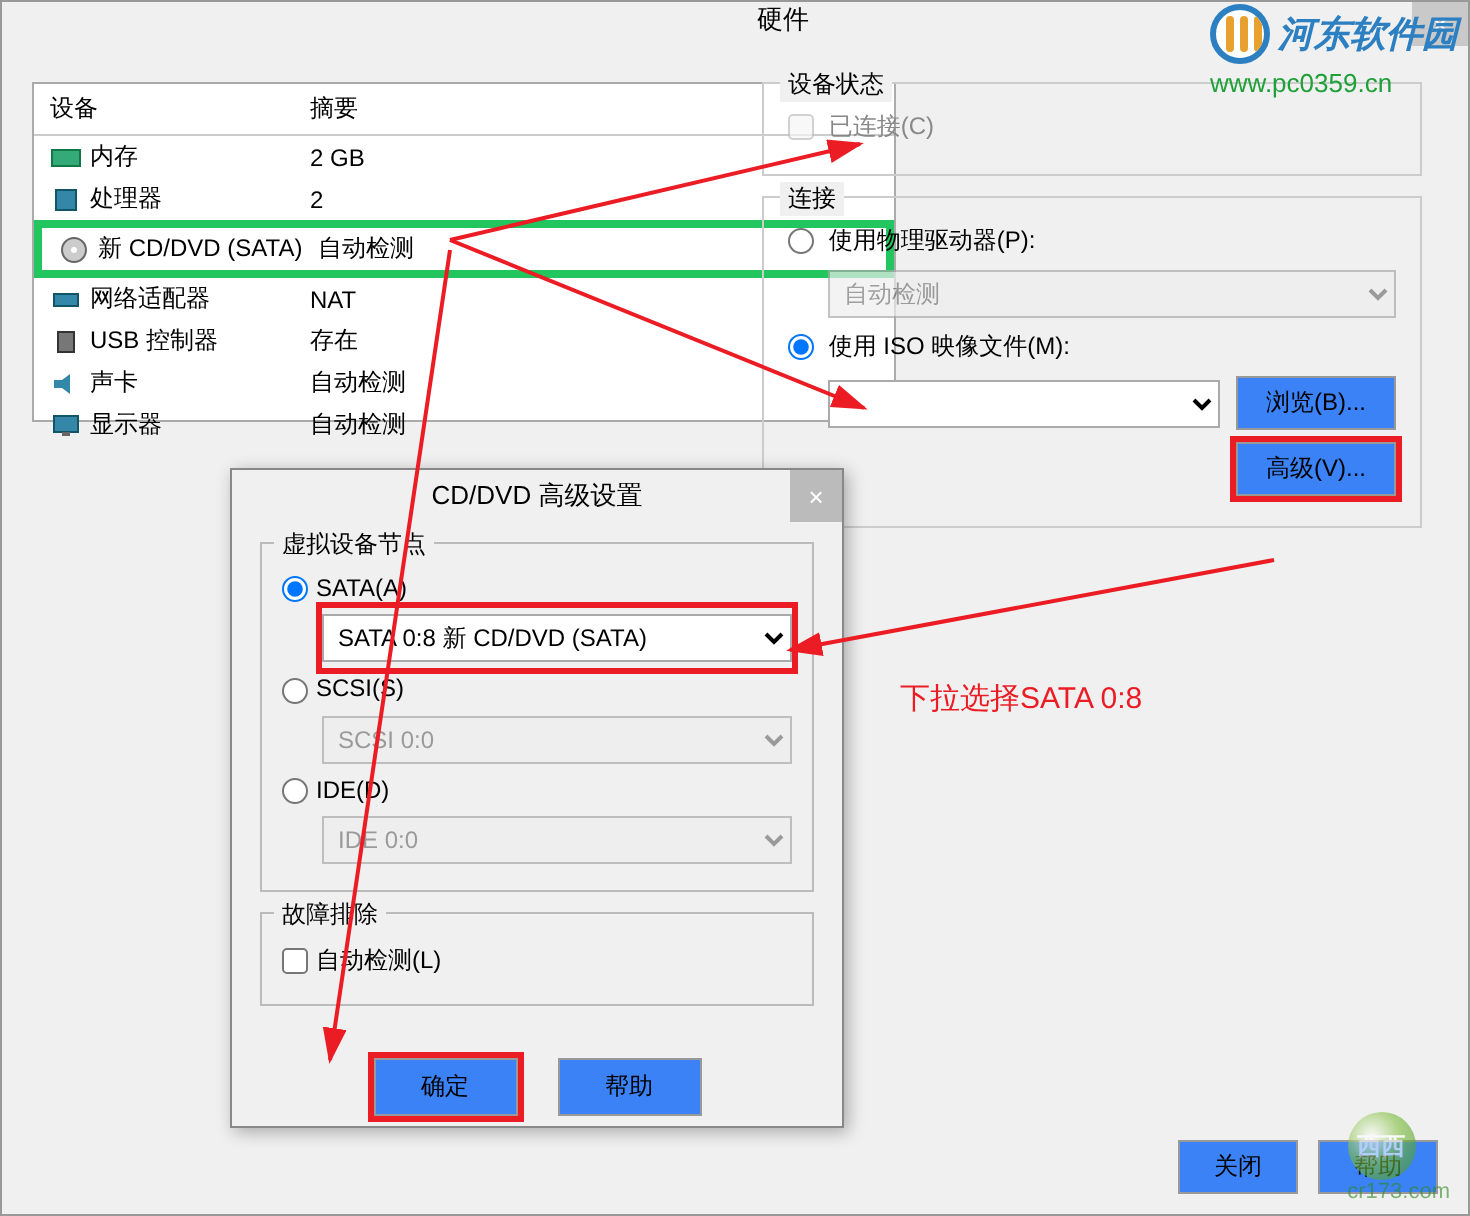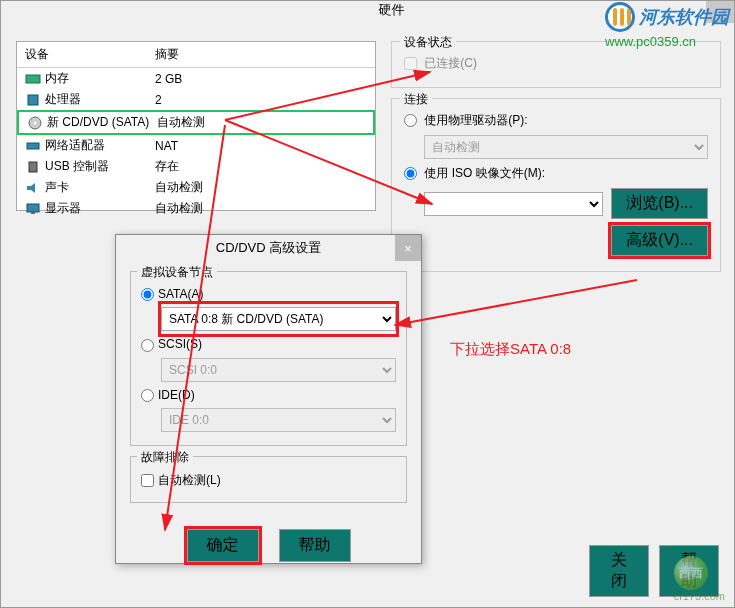--- a/index.html
+++ b/index.html
@@ -1,35 +1,35 @@
 <!DOCTYPE html>
 <html><head>
 <meta charset="utf-8">
 <style>
 * { box-sizing: border-box; margin: 0; padding: 0; }
 body { font-family: "Microsoft YaHei", Tahoma, sans-serif; font-size: 12px; background: #fff; width: 735px; height: 608px; position: relative; overflow: hidden; }
 .window { position: absolute; background: #f0f0f0; border: 1px solid #999; }
 .main-window { left: 0; top: 0; width: 735px; height: 608px; }
 .title-bar { height: 30px; display: flex; justify-content: center; position: relative; font-size: 13px; padding-left: 48px; }
 .close-btn { position: absolute; right: 0; top: 0; width: 28px; height: 22px; background: #c9c9c9; color: #fff; display: flex; align-items: center; justify-content: center; font-size: 14px; cursor: pointer; }
-.left-panel { position: absolute; left: 15px; top: 40px; width: 360px; height: 170px; border: 1px solid #aaa; background: #fff; }
+.left-panel { position: absolute; left: 15px; top: 40px; width: 432px; height: 170px; border: 1px solid #aaa; background: #fff; }
 .dev-header { display: flex; border-bottom: 1px solid #ccc; padding: 4px 8px; font-weight: normal; }
 .dev-header span:first-child { width: 130px; }
 .dev-row { display: flex; padding: 2px 8px; align-items: center; }
 .dev-row .ic { width: 16px; height: 14px; margin-right: 4px; }
 .dev-row .nm { width: 110px; }
-.dev-row.hl { border: 2px solid #22c55e; }
-.right-area { position: absolute; left: 390px; top: 40px; width: 330px; }
+.dev-row.hl { border: 4px solid #22c55e; }
+.right-area { position: absolute; left: 380px; top: 40px; width: 330px; }
 .group { border: 1px solid #ccc; padding: 10px 12px 12px; margin-bottom: 10px; position: relative; }
 .group-title { position: absolute; top: -8px; left: 8px; background: #f0f0f0; padding: 0 4px; font-size: 12px; }
 .chk, .rad { margin-right: 4px; vertical-align: middle; }
 .row { padding: 3px 0; }
 select.full, input.full { width: 100%; padding: 3px; border: 1px solid #aaa; background: #fff; font-family: inherit; font-size: 12px; }
 select.dis { background: #eee; color: #777; }
-.btn { padding: 4px 14px; border: 1px solid #999; background: #0f766e; cursor: pointer; font-family: inherit; font-size: 16px; }
+.btn { padding: 4px 14px; border: 1px solid #999; background: #3b82f6; cursor: pointer; font-family: inherit; font-size: 12px; }
 .btn.hl { outline: 3px solid #ec1c24; }
 .btnrow { display: flex; gap: 8px; align-items: center; }
 .btnrow .spacer { flex: 1; }
 .adv-dialog { position: absolute; left: 115px; top: 234px; width: 307px; height: 330px; background: #f0f0f0; border: 1px solid #888; box-shadow: 2px 2px 8px rgba(0,0,0,0.3); }
 .adv-title { height: 26px; display: flex; align-items: center; padding: 0 10px; background: #f0f0f0; position: relative; font-size: 13px; justify-content: center; text-align: right; }
 .adv-close { position: absolute; right: 0; top: 0; width: 26px; height: 26px; background: #bbb; color: #fff; display: flex; align-items: center; justify-content: center; cursor: pointer; }
 .adv-body { padding: 10px 14px; }
 .adv-group { position: relative; border: 1px solid #bbb; padding: 12px 10px 10px; margin-bottom: 10px; }
 .adv-gtitle { position: absolute; top: -8px; left: 6px; background: #f0f0f0; padding: 0 4px; }
 .sel-hl { outline: 3px solid #ec1c24; }

